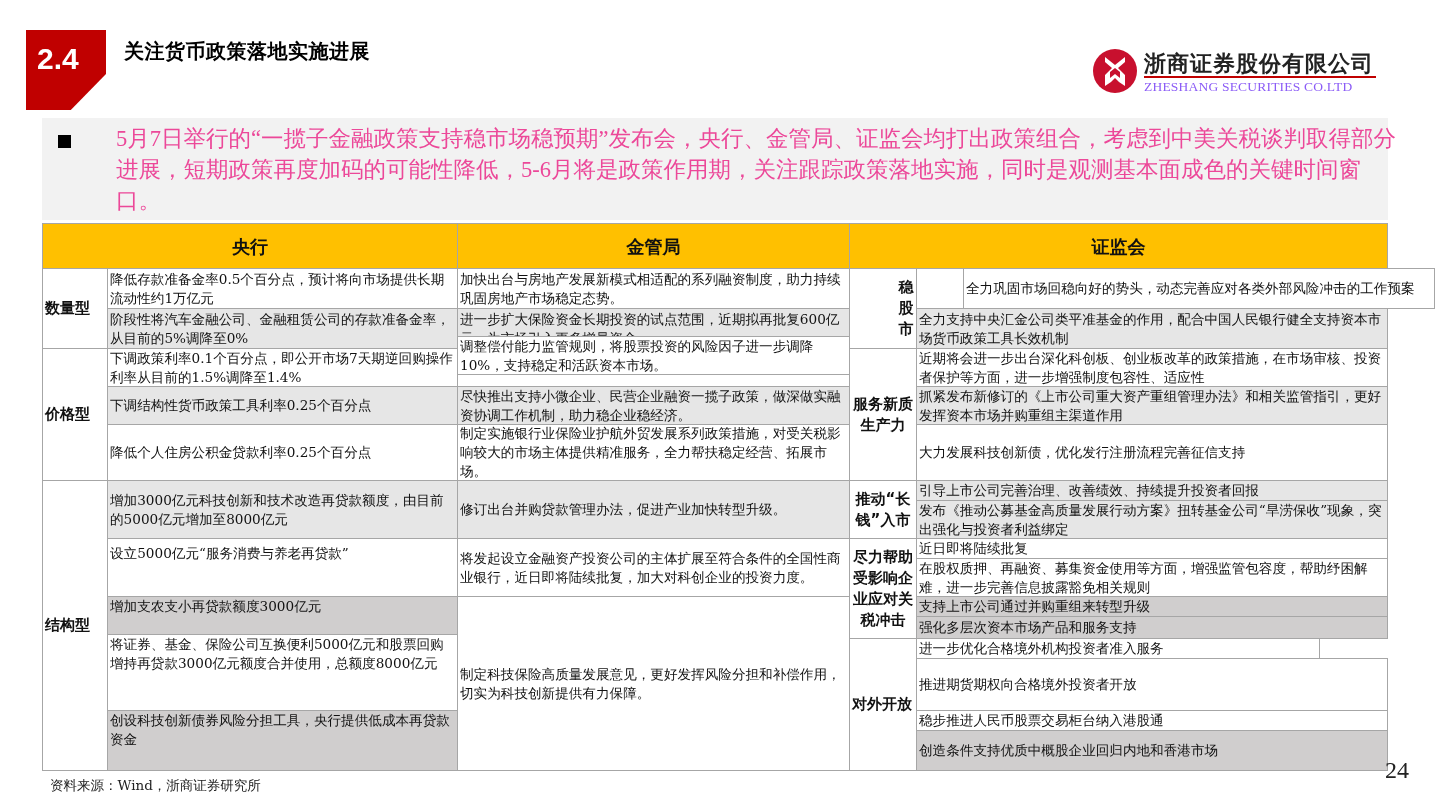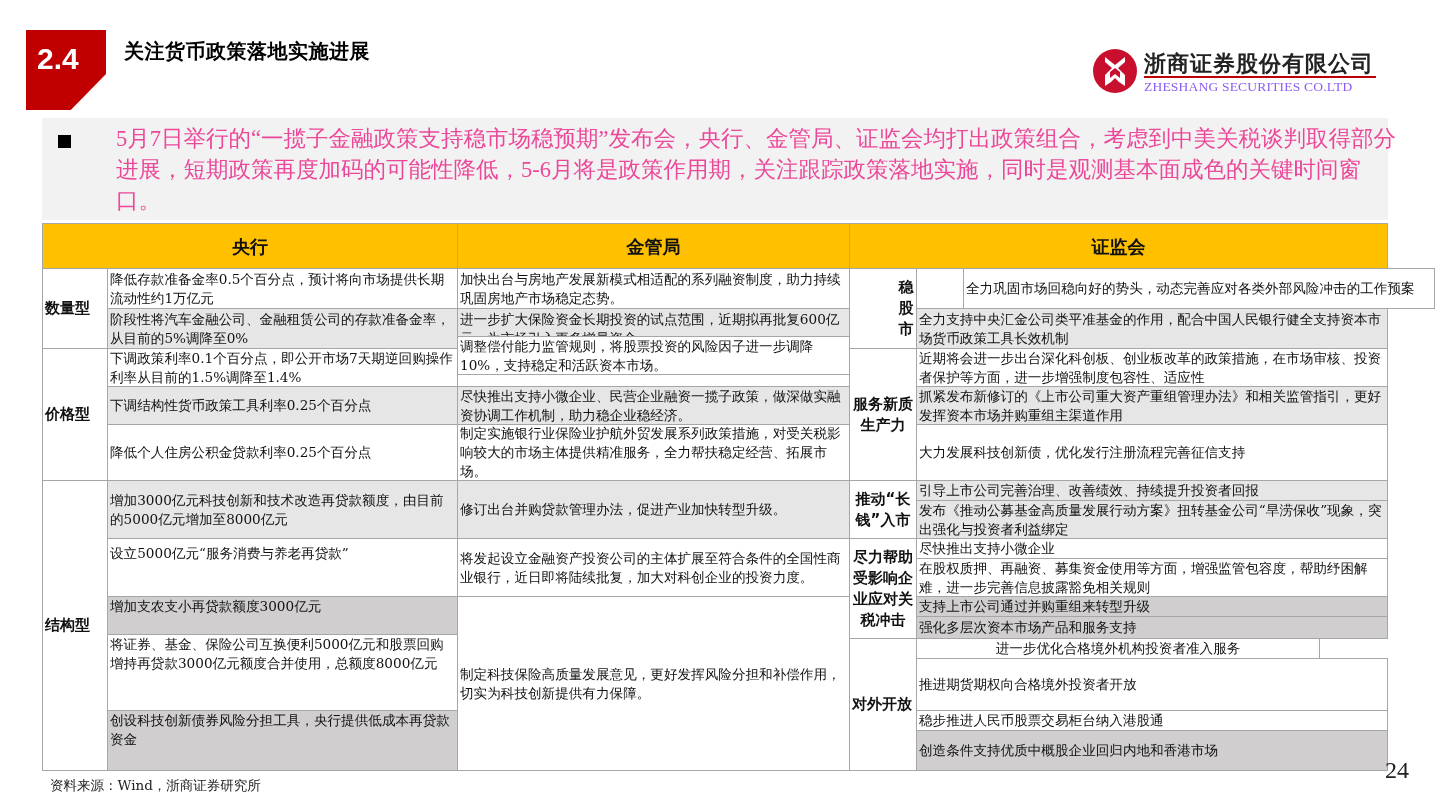--- a/index.html
+++ b/index.html
@@ -166,32 +166,32 @@
   <div class="cell w" style="left:916px;top:424px;width:472px;height:57px;">
       <span>大力发展科技创新债，优化发行注册流程完善征信支持</span>
     </div>
   <div class="cell g" style="left:916px;top:480px;width:472px;height:21px;">
       <span>引导上市公司完善治理、改善绩效、持续提升投资者回报</span>
     </div>
   <div class="cell g" style="left:916px;top:500px;width:472px;height:39px;">
       <span>发布《推动公募基金高质量发展行动方案》扭转基金公司“旱涝保收”现象，突出强化与投资者利益绑定</span>
     </div>
   <div class="cell w" style="left:916px;top:538px;width:472px;height:21px;">
-      <span>尽快推出支持小微企业</span>
+      <span>近日即将陆续批复</span>
     </div>
   <div class="cell w" style="left:916px;top:558px;width:472px;height:39px;">
       <span>在股权质押、再融资、募集资金使用等方面，增强监管包容度，帮助纾困解难，进一步完善信息披露豁免相关规则</span>
     </div>
   <div class="cell d" style="left:916px;top:596px;width:472px;height:21px;">
       <span>支持上市公司通过并购重组来转型升级</span>
     </div>
   <div class="cell d" style="left:916px;top:616px;width:472px;height:23px;">
       <span>强化多层次资本市场产品和服务支持</span>
     </div>
-  <div class="cell w" style="left:916px;top:638px;width:404px;height:21px;justify-content:center;">
+  <div class="cell w" style="left:916px;top:638px;width:404px;height:21px;">
       <span>进一步优化合格境外机构投资者准入服务</span>
     </div>
   <div class="cell w" style="left:916px;top:658px;width:472px;height:53px;">
       <span>推进期货期权向合格境外投资者开放</span>
     </div>
   <div class="cell w" style="left:916px;top:710px;width:472px;height:21px;">
       <span>稳步推进人民币股票交易柜台纳入港股通</span>
     </div>
   <div class="cell d" style="left:916px;top:730px;width:472px;height:41px;">
       <span>创造条件支持优质中概股企业回归内地和香港市场</span>

